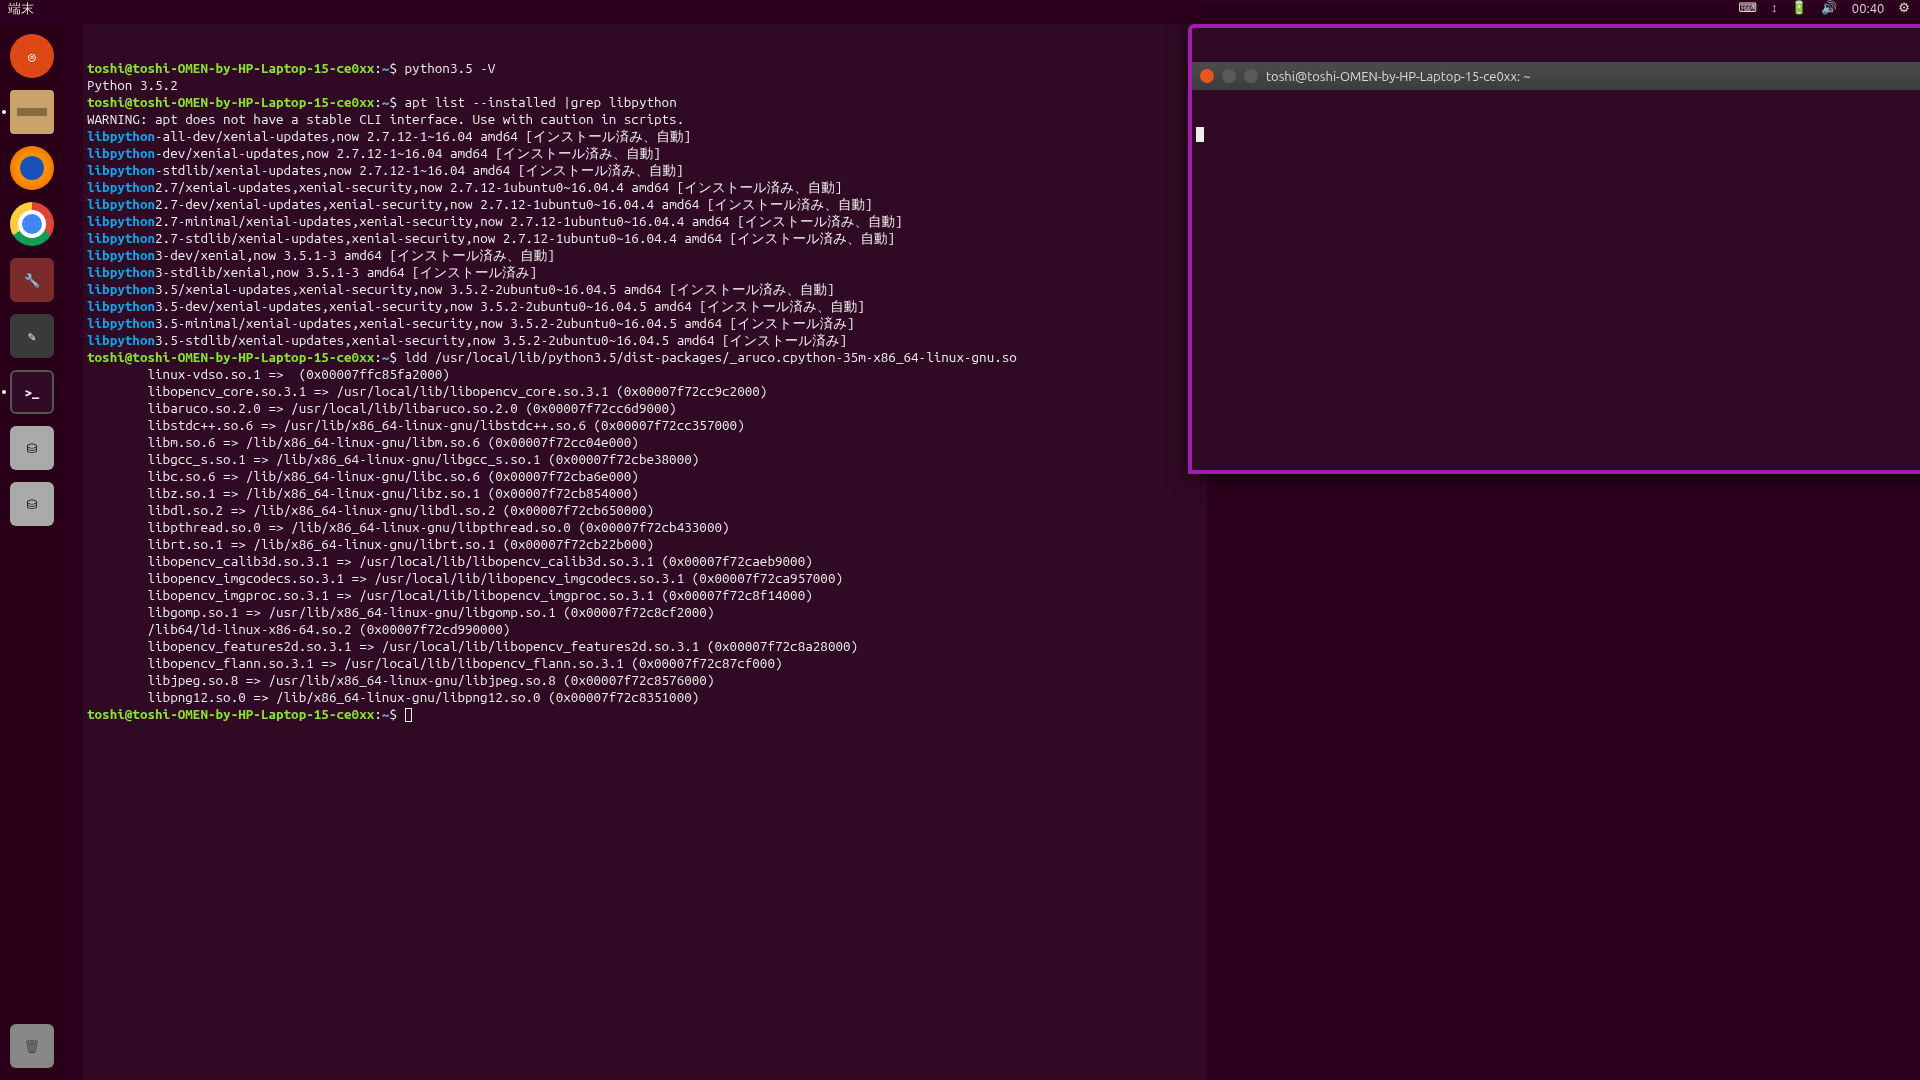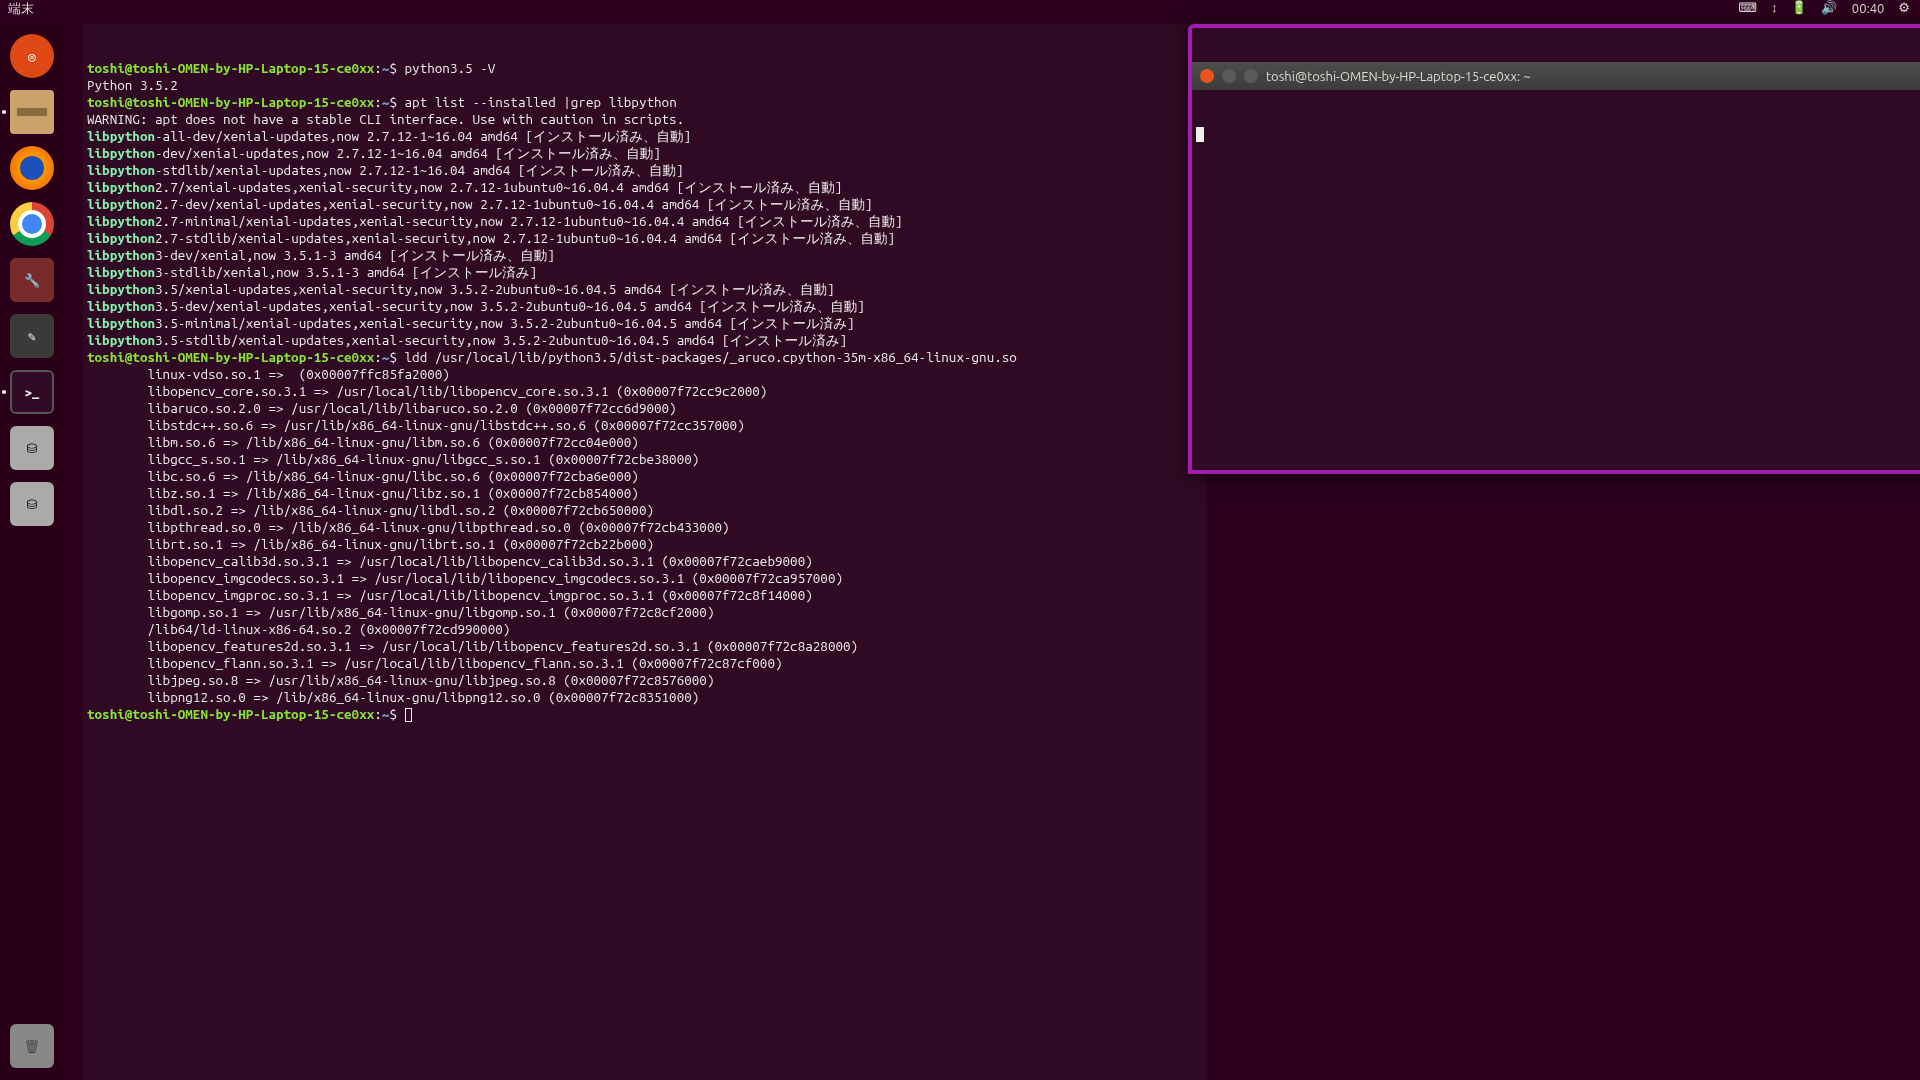--- a/index.html
+++ b/index.html
@@ -106,21 +106,21 @@
   font-family: "Ubuntu", sans-serif;
   font-size: 13px;
 }
 .winbtn { width:14px;height:14px;border-radius:50%; }
 .winbtn.close{background:#e95420;}
 .winbtn.min{background:#5a5a5a;}
 .winbtn.max{background:#5a5a5a;}
 .term-body { padding: 2px 4px; }
 .prompt-user { color: #8ae234; font-weight: bold; }
 .prompt-path { color: #729fcf; font-weight: bold; }
-.hl-red { color: #86efac; font-weight: bold; }
+.hl-red { color: #0ea5e9; font-weight: bold; }
 .cursor {
   display:inline-block; width:8px; height:15px; background:#eeeeec; vertical-align: text-bottom;
 }
 .cursor.outline { background: transparent; border:1px solid #eeeeec; width:7px; height:14px; }
 </style>
 </head>
 <body>
 
 <div class="topbar">
   <div class="topbar-left">端末</div>

